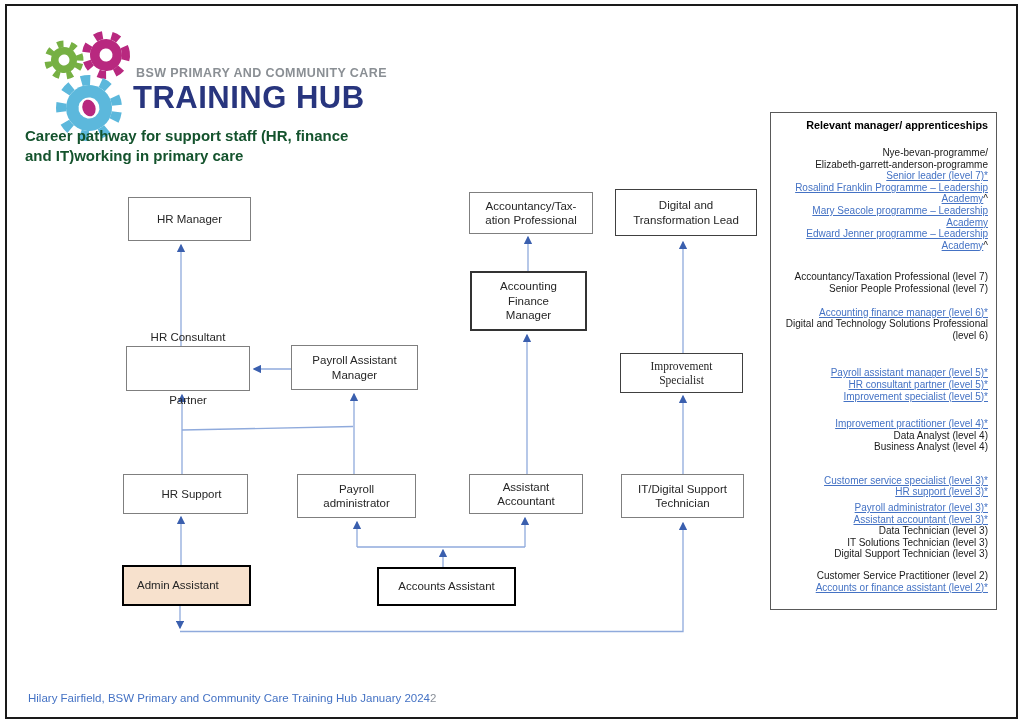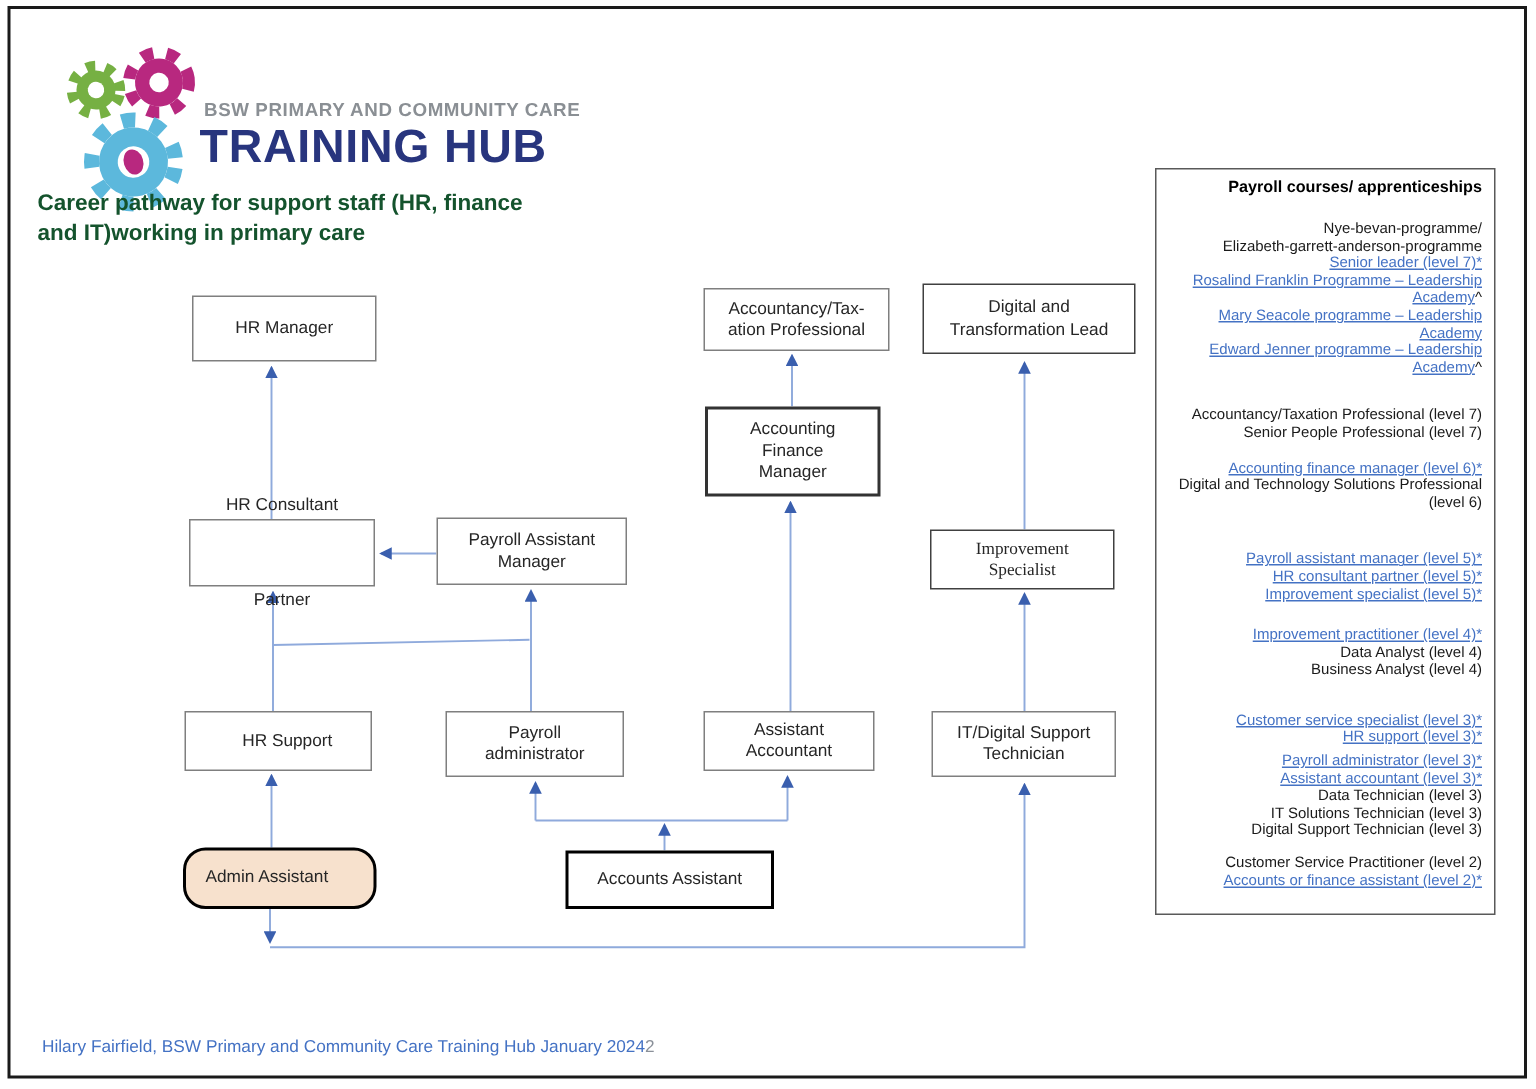--- a/index.html
+++ b/index.html
@@ -14,21 +14,21 @@
 
   .doc-title { position:absolute; left:25px; top:126px; font-size:15px; font-weight:bold; color:#14532d; line-height:20px; }
 
   
   .node { position:absolute; background:#fff; display:flex; flex-direction:column; justify-content:center; align-items:center; text-align:center; font-size:11.5px; line-height:14.5px; color:#262626; z-index:2; }
   .b-gray  { border:1px solid #7f7f7f; }
   .b-dark  { border:1.5px solid #404040; }
   .b-dark2 { border:2px solid #333333; }
   .b-black { border:2.5px solid #000000; }
   .fill-peach { background:#f7e1cd; }
-  .align-left { align-items:flex-start; padding-left:13px; text-align:right;border-radius:15px; }
+  .align-left { align-items:flex-start; padding-left:13px; text-align:right; }
 
   .connectors { position:absolute; left:0; top:0; z-index:1; }
 
   
   .panel { position:absolute; left:770px; top:112px; width:227px; height:498px; border:1.5px solid #595959; background:#fff; padding:6px 8px 0 4px; text-align:right; z-index:2; }
   .panel-header { font-size:10.8px; font-weight:bold; color:#000; margin-bottom:16px; }
   .prow { font-size:10px; line-height:11.6px; color:#1a1a1a; }
   .plink { color:#4472c4; text-decoration:underline; cursor:pointer; }
   .psuffix { color:#1a1a1a; text-decoration:none; }
   .sp20 { height:20px; } .sp16 { height:16px; } .sp12 { height:12px; }
@@ -154,21 +154,21 @@
 
   <div class="node b-black fill-peach align-left" style="left:122px; top:565px; width:129px; height:41px;">
     <span>Admin Assistant</span>
   </div>
 
   <div class="node b-black" style="left:377px; top:567px; width:139px; height:39px;">
     <span>Accounts Assistant</span>
   </div>
 
   <div class="panel">
-    <div class="panel-header">Payroll courses/ apprenticeships</div>
+    <div class="panel-header">Relevant manager/ apprenticeships</div>
 
     <div class="prow"><span>Nye-bevan-programme/</span></div>
     <div class="prow"><span>Elizabeth-garrett-anderson-programme</span></div>
     <div class="prow"><a class="plink">Senior leader (level 7)*</a></div>
     <div class="prow"><a class="plink">Rosalind Franklin Programme – Leadership Academy</a><span class="psuffix">^</span></div>
     <div class="prow"><a class="plink">Mary Seacole programme – Leadership Academy</a></div>
     <div class="prow"><a class="plink">Edward Jenner programme – Leadership Academy</a><span class="psuffix">^</span></div>
 
     <div class="sp20"></div>
 

